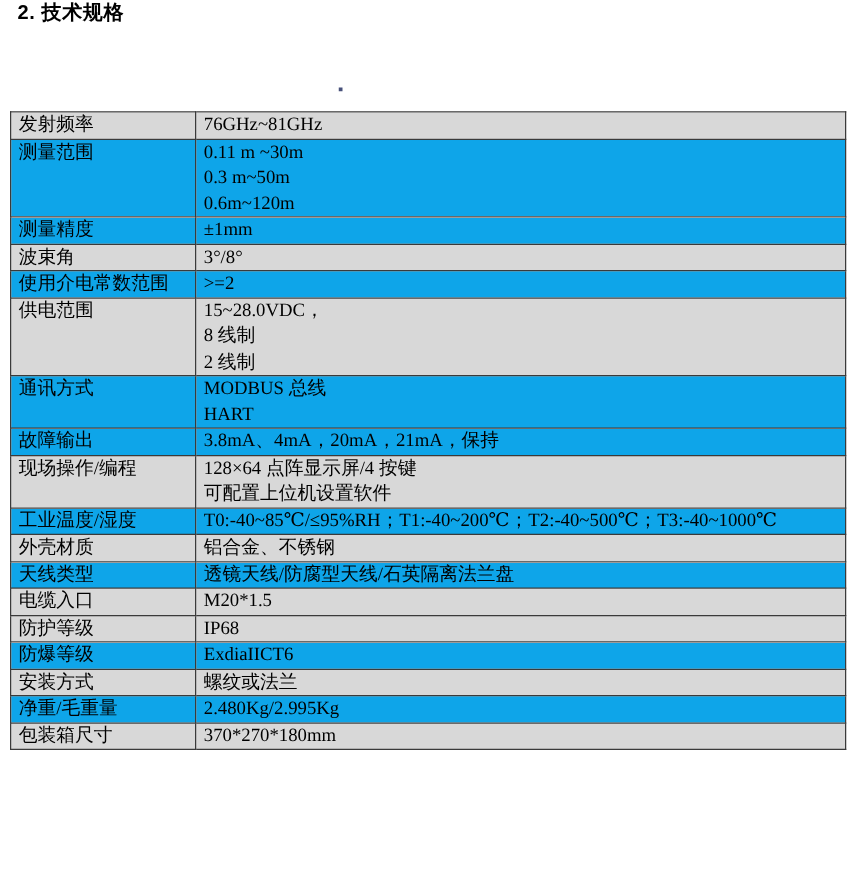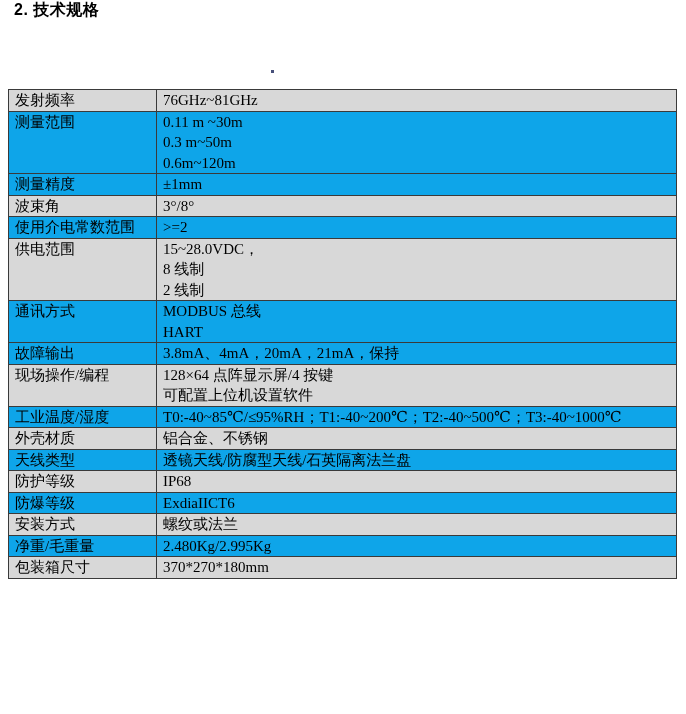--- a/index.html
+++ b/index.html
@@ -134,20 +134,26 @@
             <div>铝合金、不锈钢</div>
           </td>
         </tr>
         <tr>
           <td class="label">天线类型</td>
           <td class="value">
             <div>透镜天线/防腐型天线/石英隔离法兰盘</div>
           </td>
         </tr>
         <tr class="shaded">
+          <td class="label">电缆入口</td>
+          <td class="value">
+            <div>M20*1.5</div>
+          </td>
+        </tr>
+        <tr class="shaded">
           <td class="label">防护等级</td>
           <td class="value">
             <div>IP68</div>
           </td>
         </tr>
         <tr>
           <td class="label">防爆等级</td>
           <td class="value">
             <div>ExdiaIICT6</div>
           </td>

